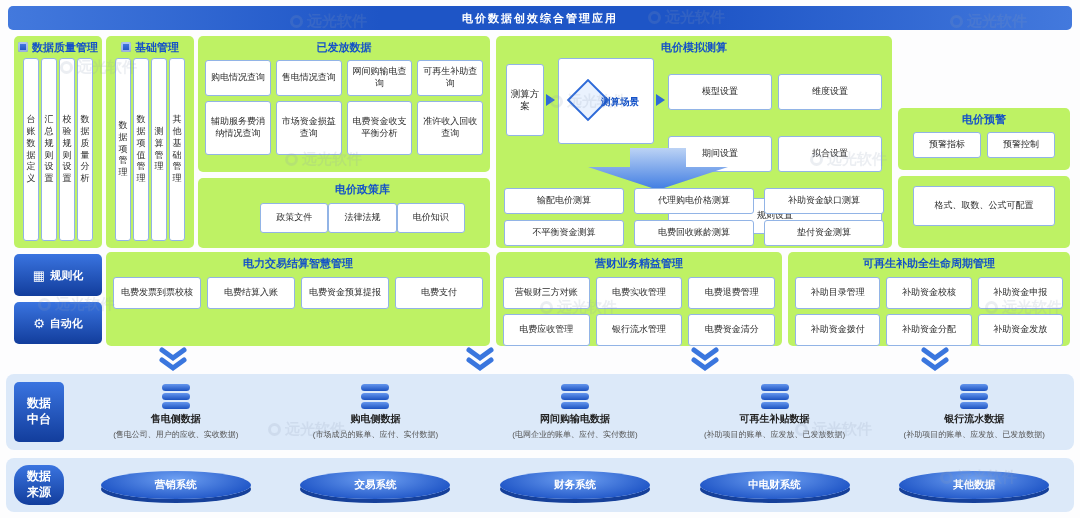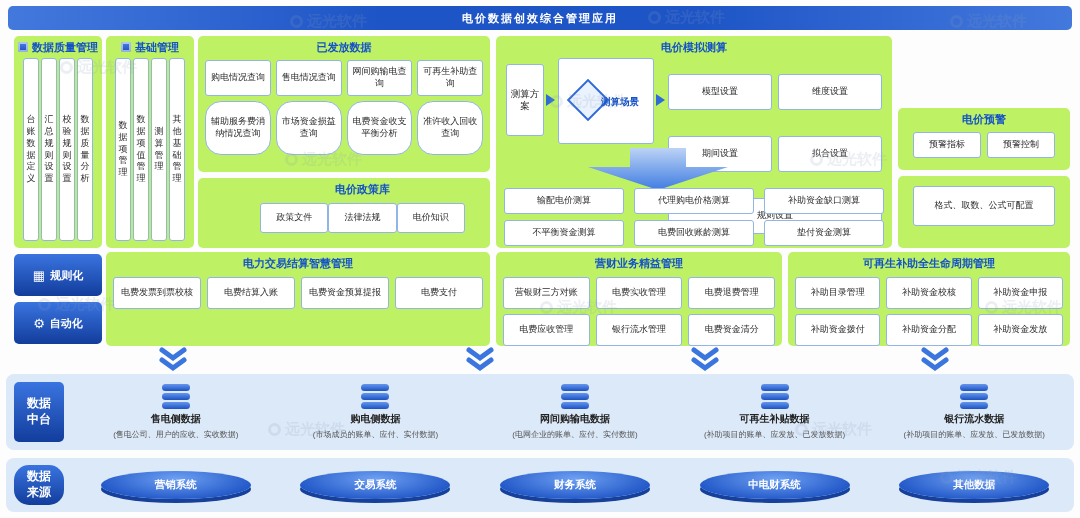--- a/index.html
+++ b/index.html
@@ -20,21 +20,21 @@
     box-shadow:inset 0 0 0 2px rgba(255,255,255,.55);}
   .wbox{background:#fff;border:1px solid #92b4e6;border-radius:3px;display:flex;align-items:center;justify-content:center;
     text-align:center;color:#2b2b2b;font-size:9px;line-height:1.3;padding:1px 2px;}
 
   .vstack{height:calc(100% - 16px);display:flex;flex-direction:row;gap:2px;padding:3px 6px 4px;justify-content:space-between;}
   .vstack .wbox{flex:1;}
 
   .pan-row{display:flex;gap:5px;padding:0 4px;margin-top:5px;}
   .pan-row .wbox{flex:1;}
   .pan-r1 .wbox{height:36px;}
-  .pan-r2 .wbox{height:54px;border-radius:16px;}
+  .pan-r2 .wbox{height:54px;}
 
   .pol-row{display:flex;justify-content:space-between;padding:6px 22px 0;}
   .pol-row .wbox{width:78px;height:30px;}
 
   .rep-row{display:flex;gap:6px;padding:5px 8px 0;}
   .rep-row .wbox{flex:1;height:26px;}
 
   .smart-box{margin:7px 12px 0;height:40px;}
 
   

